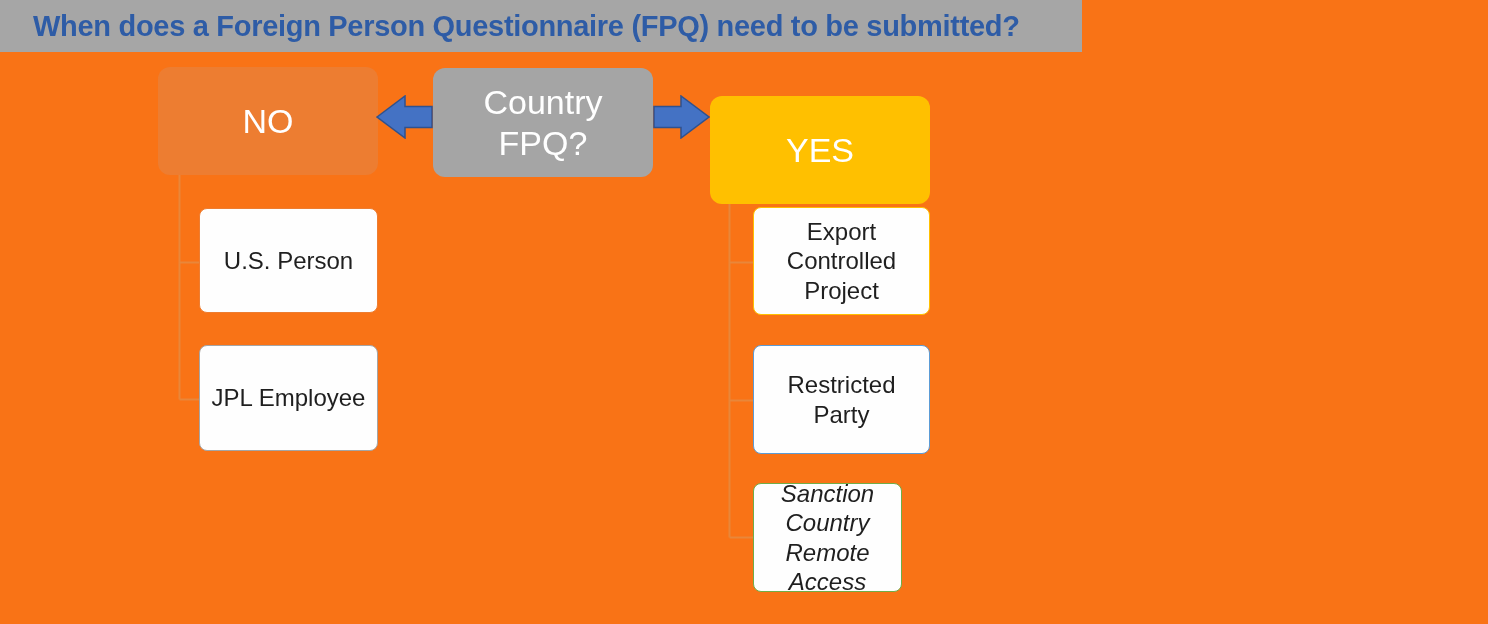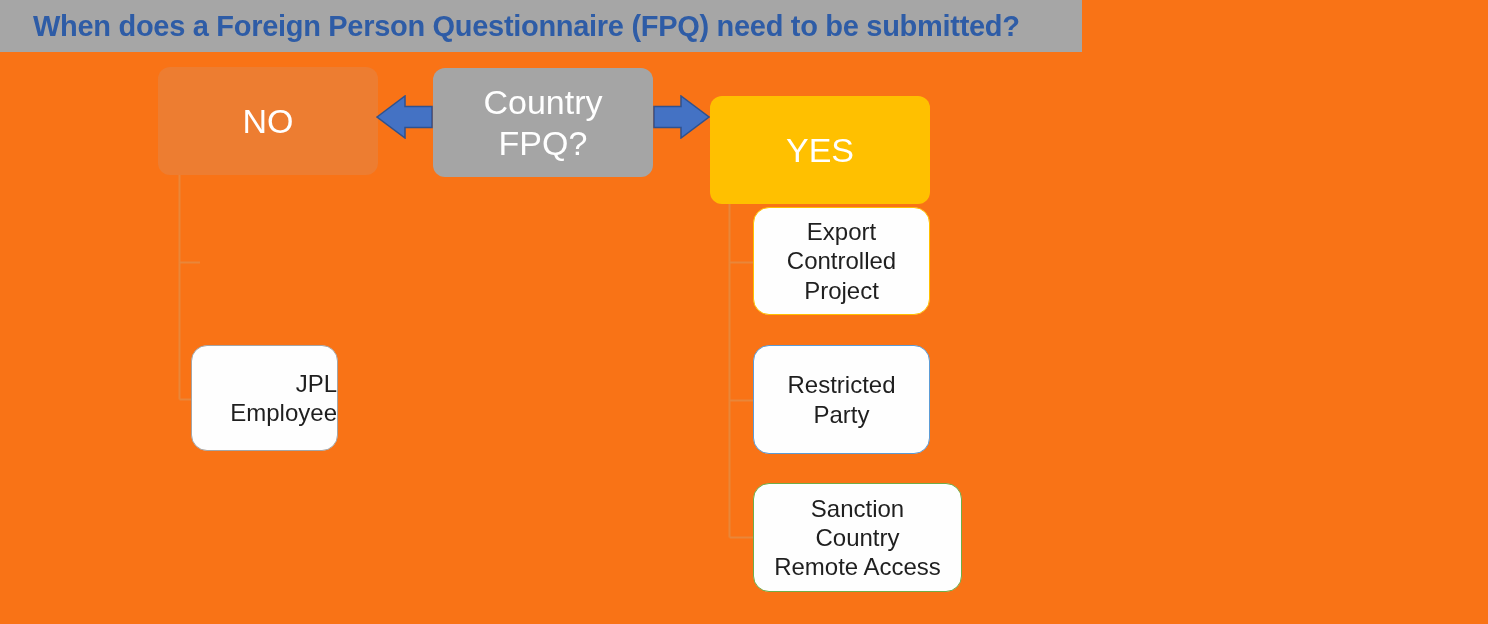--- a/index.html
+++ b/index.html
@@ -46,36 +46,36 @@
     text-align: center;
     white-space: pre-line;
   }
   .node-no   { left: 158px; top: 67px; background: #ED7D31; }
   .node-decision { left: 433px; top: 68px; width: 220px; height: 109px; background: #A5A5A5; }
   .node-yes  { left: 710px; top: 68px; background: #FFC000; margin-top: 28px; }
   
   .child-node {
     position: absolute;
     background: #FEFEFE;
-    border-radius: 16px;
+    border-radius: 8px;
     display: flex;
     align-items: center;
     justify-content: center;
     color: #1f1f1f;
     font-size: 24px;
     line-height: 1.22;
     text-align: center;
     white-space: pre-line;
     box-sizing: border-box;
   }
   .child-us        { left: 199px; top: 208px; width: 179px; height: 105px; border: 1.5px solid #ED7D31; }
-  .child-jpl       { left: 191px; top: 345px; width: 147px; height: 106px; border: 1.5px solid #A5A5A5; text-align: right; }
+  .child-jpl       { left: 199px; top: 345px; width: 179px; height: 106px; border: 1.5px solid #A5A5A5; }
   .child-export    { left: 753px; top: 207px; width: 177px; height: 108px; border: 1.5px solid #FFC000; }
   .child-restricted{ left: 753px; top: 345px; width: 177px; height: 109px; border: 1.5px solid #5B9BD5; align-items: center; }
-  .child-sanction  { left: 753px; top: 483px; width: 209px; height: 109px; border: 1.5px solid #70AD47; }
+  .child-sanction  { left: 753px; top: 483px; width: 149px; height: 109px; border: 1.5px solid #70AD47; font-style: italic; }
   
   .arrow-svg { position: absolute; width: 57px; height: 44px; }
   .arrow-left-pos  { left: 376px; top: 95px; }
   .arrow-right-pos { left: 653px; top: 95px; }
   .connector-svg {
     position: absolute;
     left: 0; top: 0;
     width: 1488px; height: 624px;
     pointer-events: none;
   }
@@ -117,20 +117,23 @@
     <span>YES</span>
   </div>
 
   <svg class="arrow-svg arrow-left-pos" viewBox="0 0 57 44">
     <polygon points="1,22 29,1 29,11.5 56,11.5 56,32.5 29,32.5 29,43" fill="#4472C4" stroke="#2F528F" stroke-width="1.5"></polygon>
   </svg>
   <svg class="arrow-svg arrow-right-pos" viewBox="0 0 57 44">
     <polygon points="1,11.5 28,11.5 28,1 56,22 28,43 28,32.5 1,32.5" fill="#4472C4" stroke="#2F528F" stroke-width="1.5"></polygon>
   </svg>
 
+  <div class="child-node child-us">
+    <span>U.S. Person</span>
+  </div>
   <div class="child-node child-jpl">
     <span>JPL Employee</span>
   </div>
 
   <div class="child-node child-export">
     <span>Export
 Controlled
 Project</span>
   </div>
   <div class="child-node child-restricted">

